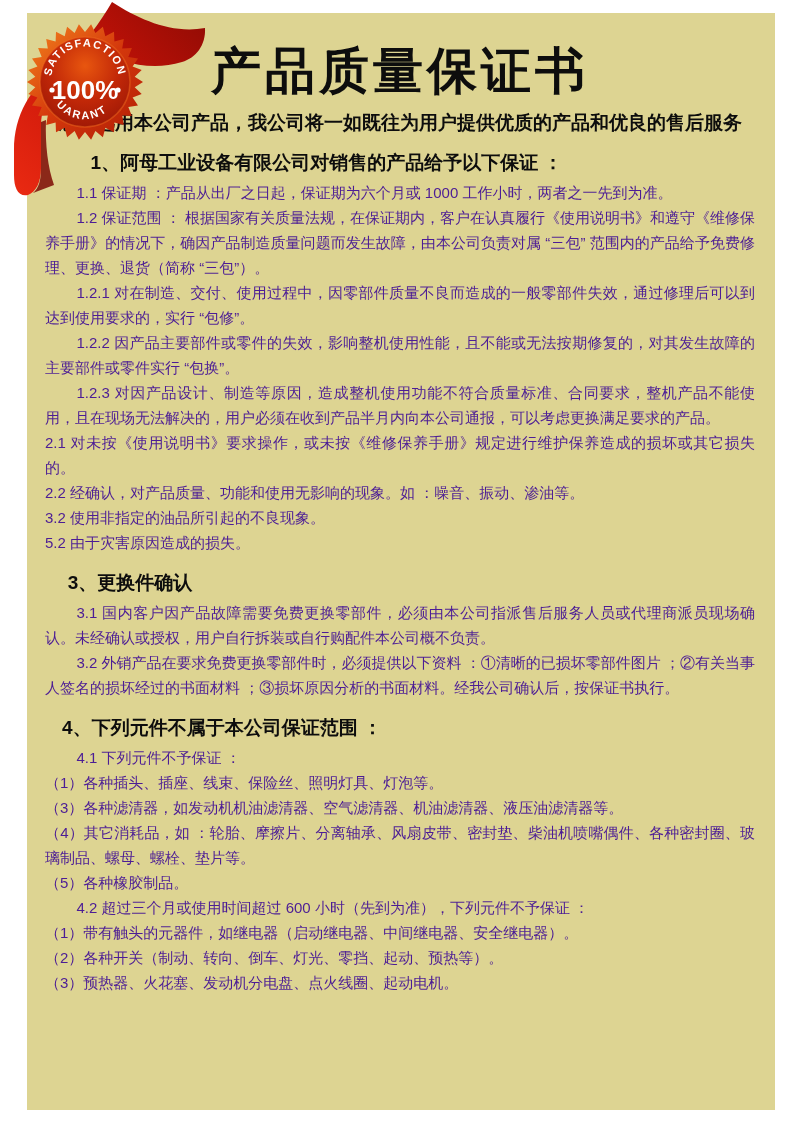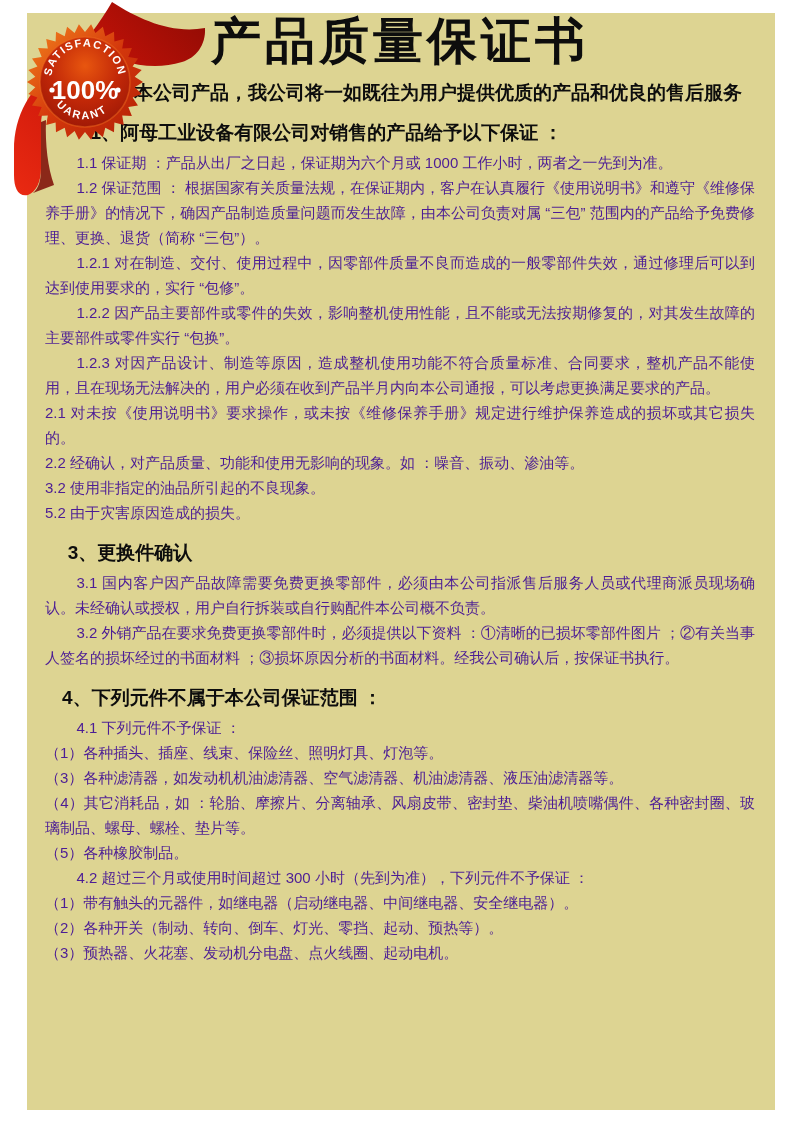--- a/index.html
+++ b/index.html
@@ -6,21 +6,21 @@
   body{
     width:800px;height:1137px;background:#ffffff;position:relative;
     font-family:"Liberation Sans",sans-serif;color:#111;
   }
   .paper{
     position:absolute;left:27px;top:13px;width:748px;height:1097px;
     background:var(--paper,#ddd492);
     padding:0 20px 0 18px;box-sizing:border-box;overflow:hidden;
   }
   .title{
-    margin:0;font-size:50px;line-height:56px;
+    margin:0;padding-top:30px;font-size:50px;line-height:56px;
     font-weight:900;text-align:center;letter-spacing:4px;color:#0d0d0d;
   }
   .subtitle{
     margin:12px 0 0;font-size:19px;line-height:24px;font-weight:bold;
     text-align:center;color:#0d0d0d;
   }
   .sec-heading{
     margin:15px 0 5px;font-size:19px;line-height:25px;font-weight:bold;color:#0d0d0d;
   }
   .para{margin:0;font-size:15px;line-height:25px;color:#4c1d95;text-align:justify}
@@ -58,21 +58,21 @@
         <p class="para indent">3.1 国内客户因产品故障需要免费更换零部件，必须由本公司指派售后服务人员或代理商派员现场确认。未经确认或授权，用户自行拆装或自行购配件本公司概不负责。</p>
         <p class="para indent">3.2 外销产品在要求免费更换零部件时，必须提供以下资料 ：①清晰的已损坏零部件图片 ；②有关当事人签名的损坏经过的书面材料 ；③损坏原因分析的书面材料。经我公司确认后，按保证书执行。</p>
       </section>
       <section>
         <h2 class="sec-heading">4、下列元件不属于本公司保证范围 ：</h2>
         <p class="para indent">4.1 下列元件不予保证 ：</p>
         <p class="para">（1）各种插头、插座、线束、保险丝、照明灯具、灯泡等。</p>
         <p class="para">（3）各种滤清器，如发动机机油滤清器、空气滤清器、机油滤清器、液压油滤清器等。</p>
         <p class="para">（4）其它消耗品，如 ：轮胎、摩擦片、分离轴承、风扇皮带、密封垫、柴油机喷嘴偶件、各种密封圈、玻璃制品、螺母、螺栓、垫片等。</p>
         <p class="para">（5）各种橡胶制品。</p>
-        <p class="para indent">4.2 超过三个月或使用时间超过 300 小时（先到为准），下列元件不予保证 ：</p>
+        <p class="para indent">4.2 超过三个月或使用时间超过 600 小时（先到为准），下列元件不予保证 ：</p>
         <p class="para">（1）带有触头的元器件，如继电器（启动继电器、中间继电器、安全继电器）。</p>
         <p class="para">（2）各种开关（制动、转向、倒车、灯光、零挡、起动、预热等）。</p>
         <p class="para">（3）预热器、火花塞、发动机分电盘、点火线圈、起动电机。</p>
       </section>
     </main>
 </div>
 
 <svg class="badge" viewBox="0 0 212 218" aria-hidden="true">
   <defs>
     <linearGradient id="gradRibbon" x1="1" y1="0" x2="0" y2="1">

